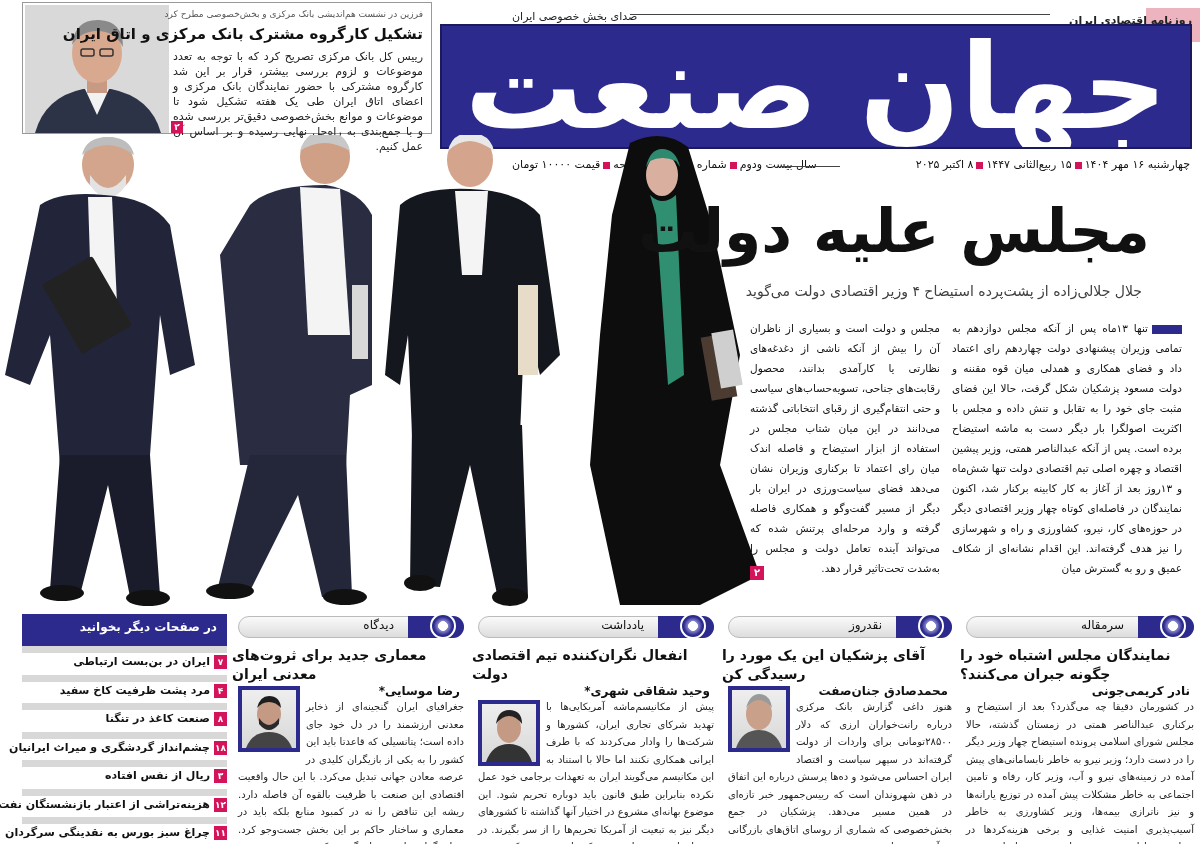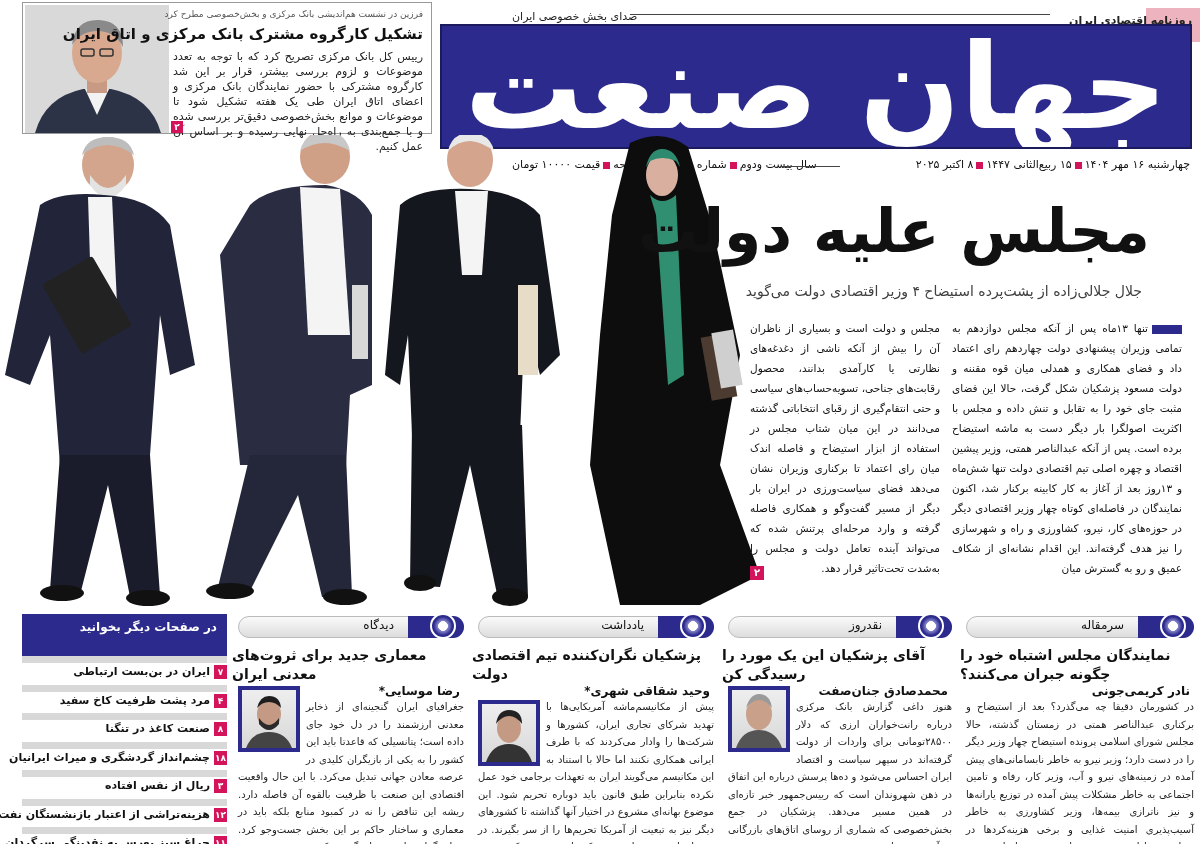--- a/index.html
+++ b/index.html
@@ -49,21 +49,21 @@
   .sec-blue{position:absolute;right:0;top:4px;width:56px;height:22px;border-radius:0 11px 11px 0;background:#2c2a8c}
   .sec-circle{position:absolute;right:8px;top:1px;width:26px;height:26px;border-radius:50%;background:radial-gradient(circle,#fff 30%,#8a8ad0 32%,#2c2a8c 60%);border:2px solid #fff}
   .sec-label{position:absolute;right:70px;top:6px;font-size:12px;font-weight:normal}
   .b-title{font-size:14px;font-weight:bold;text-align:left;line-height:19px;margin-top:6px}
   .b-author{font-size:12px;font-weight:bold;margin:0 10px 0 0}
   .b-body{font-size:10px;line-height:17.5px;text-align:justify;padding:0 6px;color:#222}
   .mug{float:left;width:62px;height:66px;border:4px solid #2c2a8c;border-top-width:4px;background:linear-gradient(#eee,#d8d8d8);margin:2px 6px 2px 6px;position:relative;overflow:hidden}
 
   
   #idx{left:22px;top:614px;width:205px;height:230px}
-  #idx-head{height:42px;background:#2c2a8c;color:#fff;font-size:12px;font-weight:bold;padding:6px 10px 0 8px}
+  #idx-head{height:32px;background:#2c2a8c;color:#fff;font-size:12px;font-weight:bold;padding:6px 10px 0 8px}
   .idx-item{height:28.5px;background:linear-gradient(#d8d8d8 0,#d8d8d8 7px,#fff 7px);padding-top:9px;font-size:11px;font-weight:bold;white-space:nowrap;position:relative}
   .idx-num{display:inline-block;min-width:13px;height:14px;background:#d4145a;color:#fff;font-size:9px;text-align:center;line-height:14px;margin-left:4px;padding:0 1px}
 </style>
 </head>
 <body>
 
 <div id="masthead" class="abs">
   <div id="tagline-rule" class="abs"></div>
   <div id="tagline-top" class="abs">صدای بخش خصوصی ایران</div>
   <div id="label-badge" class="abs"></div>
@@ -185,21 +185,21 @@
   <div class="b-body">هنوز داغی گزارش بانک مرکزی درباره رانت‌خواران ارزی که دلار ۲۸۵۰۰تومانی برای واردات از دولت گرفته‌اند در سپهر سیاست و اقتصاد ایران احساس می‌شود و ده‌ها پرسش درباره این اتفاق در ذهن شهروندان است که رییس‌جمهور خبر تازه‌ای در همین مسیر می‌دهد. پزشکیان در جمع بخش‌خصوصی که شماری از روسای اتاق‌های بازرگانی در آن حضور داشتند</div>
 </div>
 
 <div class="box" style="left:472px;width:248px">
   <div class="sec-head">
     <div class="sec-pill"></div>
     <div class="sec-blue"></div>
     <div class="sec-circle"></div>
     <div class="sec-label">یادداشت</div>
   </div>
-  <div class="b-title">پزشکیان نگران‌کننده تیم اقتصادی دولت</div>
+  <div class="b-title">انفعال نگران‌کننده تیم اقتصادی دولت</div>
   <div class="b-author">وحید شقاقی شهری*</div>
   <div class="mug">
     <svg width="54" height="58" viewBox="0 0 54 58">
         <ellipse cx="27" cy="24" rx="12" ry="15" fill="#c49a84"></ellipse>
         <path d="M14 20 Q16 6 27 6 Q40 6 40 20 Q34 12 27 12 Q20 12 14 20Z" fill="#222"></path>
         <path d="M4 58 Q10 40 27 40 Q44 40 50 58Z" fill="#333"></path>
       </svg>
   </div>
   <div class="b-body">پیش از مکانیسم‌ماشه آمریکایی‌ها با تهدید شرکای تجاری ایران، کشورها و شرکت‌ها را وادار می‌کردند که با طرف ایرانی همکاری نکنند اما حالا با استناد به این مکانیسم می‌گویند ایران به تعهدات برجامی خود عمل نکرده بنابراین طبق قانون باید دوباره تحریم شود. این موضوع بهانه‌ای مشروع در اختیار آنها گذاشته تا کشورهای دیگر نیز به تبعیت از آمریکا تحریم‌ها را از سر بگیرند. در روزهای اخیر هم شاهد بودیم که ژاپن و حتی ترکیه شروع به تحریم برخی شرکت‌های ایرانی کردند. این کشورها با استناد به بازگشت شش قطعنامه پیشین شورای امنیت، اقدام به اجرای دوباره آنها کردند. در داخل کشور اما همزمان اتفاق دیگری افتاد که ضعف آشکار تیم اقتصادی دولت را نشان می‌دهد. وزارت اقتصاد</div>
 </div>

